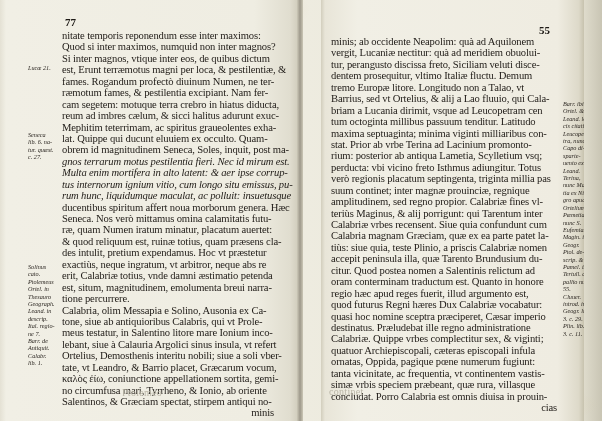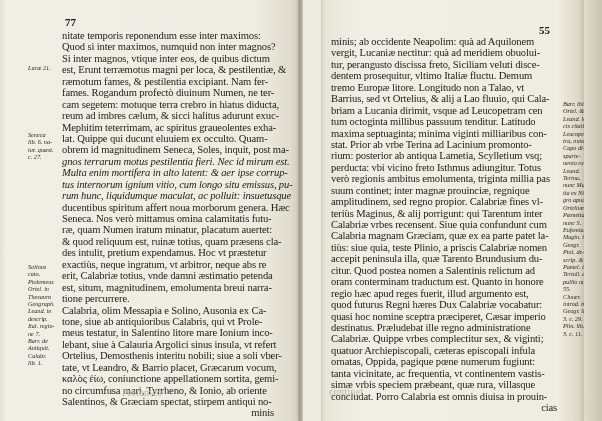--- a/index.html
+++ b/index.html
@@ -63,22 +63,22 @@
   <div class="stain" style="left:40px;top:370px;width:220px;height:60px;"></div>
   <div class="stain" style="left:320px;top:380px;width:280px;height:50px;"></div>
 
   <div class="page left">
     <div class="folio" style="left:65px;">77</div>
     <div class="textblock" id="left-text">
         <div class="line">nitate temporis reponendum esse inter maximos:</div>
         <div class="line">Quod si inter maximos, numquid non inter magnos?</div>
         <div class="line">Si inter magnos, vtique inter eos, de quibus dictum</div>
         <div class="line">est, Erunt terræmotus magni per loca, &amp; pestilentiæ, &amp;</div>
+        <div class="line">fames. Rogandum profectò diuinum Numen, ne ter-</div>
         <div class="line">ræmotum fames, &amp; pestilentia excipiant. Nam fer-</div>
-        <div class="line">fames. Rogandum profectò diuinum Numen, ne ter-</div>
         <div class="line">cam segetem: motuque terra crebro in hiatus diducta,</div>
         <div class="line">reum ad imbres cælum, &amp; sicci halitus adurunt exuc-</div>
         <div class="line">Mephitim teterrimam, ac spiritus graueolentes exha-</div>
         <div class="line">lat. Quippe qui ducunt eluuiem ex occulto. Quam-</div>
         <div class="line">obrem id magnitudinem Seneca, Soles, inquit, post ma-</div>
         <div class="line it">gnos terrarum motus pestilentia fieri. Nec id mirum est.</div>
         <div class="line it">Multa enim mortifera in alto latent: &amp; aer ipse corrup-</div>
         <div class="line it">tus internorum ignium vitio, cum longo situ emissus, pu-</div>
         <div class="line it">rum hunc, liquidumque maculat, ac polluit: insuetusque</div>
         <div class="line">ducentibus spiritum affert noua morborum genera. Hæc</div>
@@ -141,21 +141,21 @@
         <div class="line">tur, perangusto discissa freto, Siciliam veluti disce-</div>
         <div class="line">dentem prosequitur, vltimo Italiæ fluctu. Demum</div>
         <div class="line">tremo Europæ litore. Longitudo non a Talao, vt</div>
         <div class="line">Barrius, sed vt Ortelius, &amp; alij a Lao fluuio, qui Cala-</div>
         <div class="line">briam a Lucania dirimit, vsque ad Leucopetram cen</div>
         <div class="line">tum octoginta millibus passuum tenditur. Latitudo</div>
         <div class="line">maxima septuaginta; minima viginti milliaribus con-</div>
         <div class="line">stat. Prior ab vrbe Terina ad Lacinium promonto-</div>
         <div class="line">rium: posterior ab antiqua Lametia, Scylletium vsq;</div>
         <div class="line">perducta: vbi vicino freto Isthmus adiungitur. Totus</div>
-        <div class="line">verò regionis ambitus emolumenta, triginta millia pas</div>
+        <div class="line">verò regionis placatum septingenta, triginta millia pas</div>
         <div class="line">suum continet; inter magnæ prouinciæ, regnique</div>
         <div class="line">amplitudinem, sed regno propior. Calabriæ fines vl-</div>
         <div class="line">teriùs Maginus, &amp; alij porrigunt: qui Tarentum inter</div>
         <div class="line">Calabriæ vrbes recensent. Siue quia confundunt cum</div>
         <div class="line">Calabria magnam Græciam, quæ ex ea parte patet la-</div>
         <div class="line">tiùs: siue quia, teste Plinio, a priscis Calabriæ nomen</div>
         <div class="line">accepit peninsula illa, quæ Tarento Brundusium du-</div>
         <div class="line">citur. Quod postea nomen a Salentinis relictum ad</div>
         <div class="line">oram conterminam traductum est. Quanto in honore</div>
         <div class="line">regio hæc apud reges fuerit, illud argumento est,</div>

